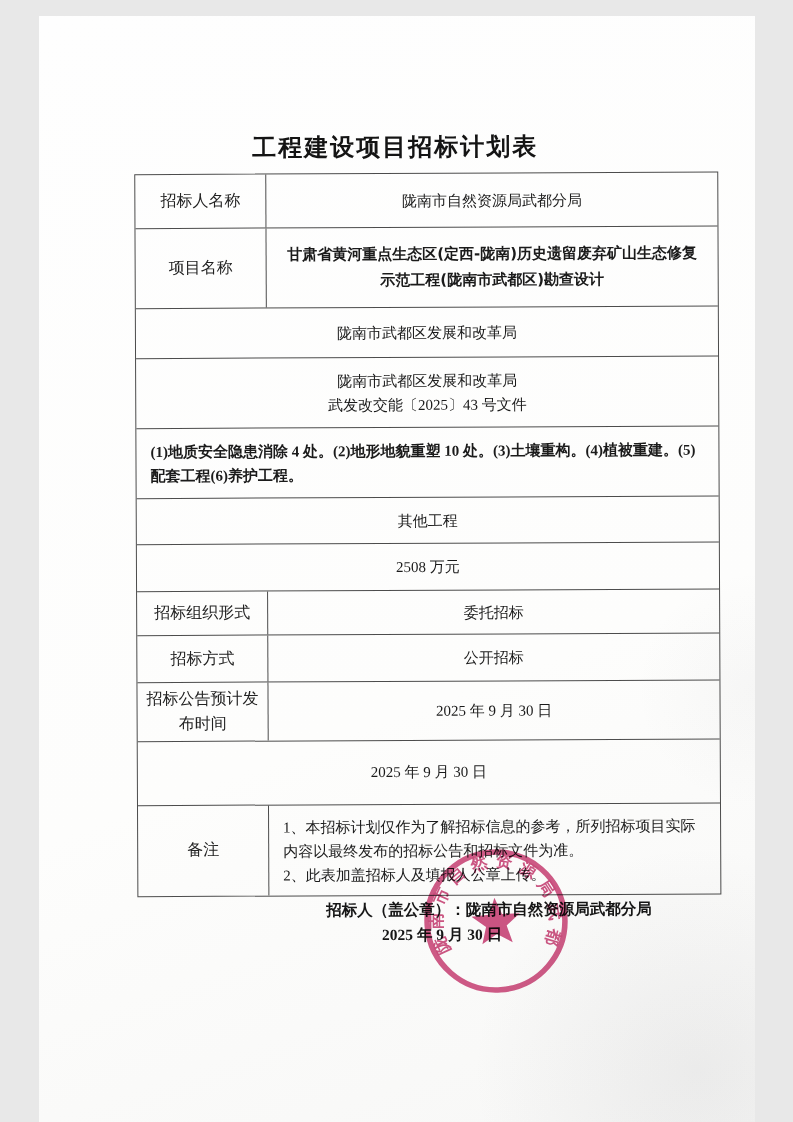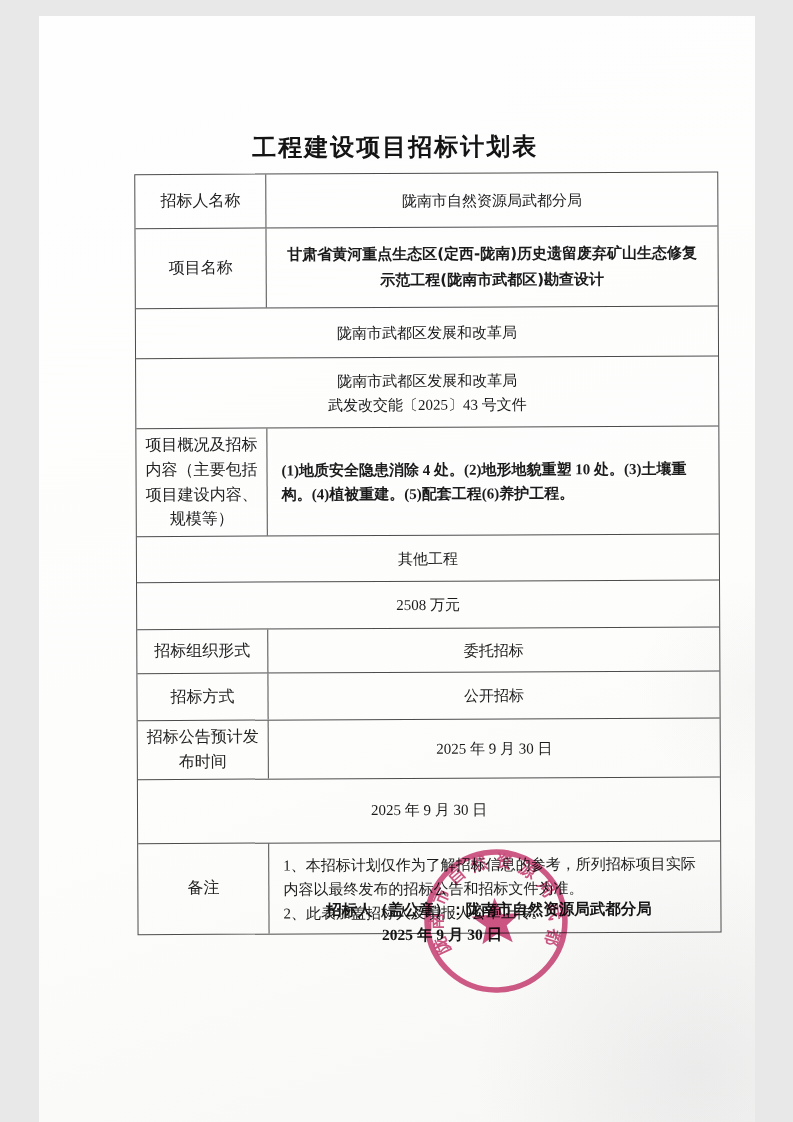--- a/index.html
+++ b/index.html
@@ -110,21 +110,20 @@
       </div>
 
       <div class="t-row" style="min-height:70px">
         <div class="val">
           <span class="ln">陇南市武都区发展和改革局</span>
           <span class="ln">武发改交能〔2025〕43 号文件</span>
         </div>
       </div>
 
       <div class="t-row" style="min-height:70px">
-        <div class="lbl">项目概况及招标内容（主要包括项目建设内容、规模等）</div>
         <div class="val left heavy">(1)地质安全隐患消除 4 处。(2)地形地貌重塑 10 处。(3)土壤重构。(4)植被重建。(5)配套工程(6)养护工程。</div>
       </div>
 
       <div class="t-row" style="min-height:46px">
         <div class="val">其他工程</div>
       </div>
 
       <div class="t-row" style="min-height:47px">
         <div class="val">2508 万元</div>
       </div>

